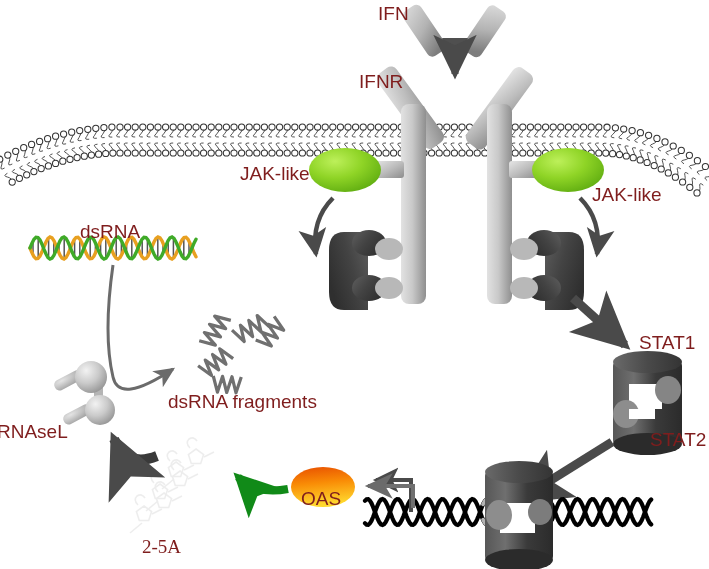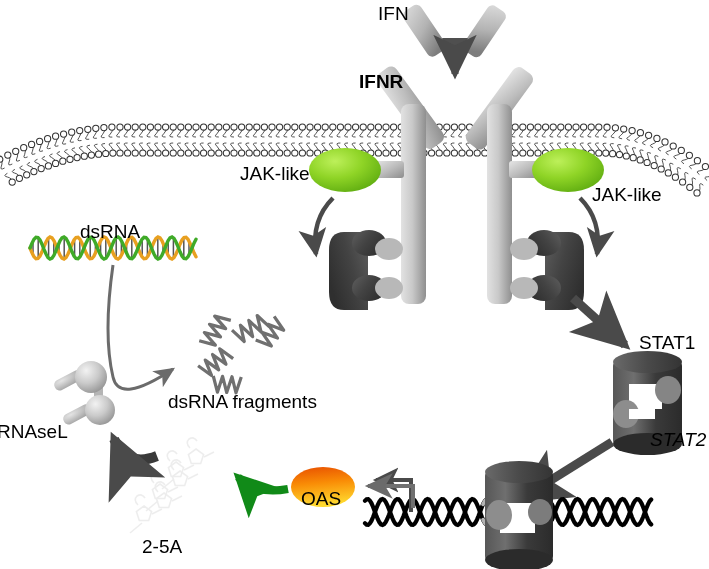--- a/index.html
+++ b/index.html
@@ -1,20 +1,20 @@
 <!DOCTYPE html>
 <html><head>
 <meta charset="utf-8">
 <style>
   html,body{margin:0;padding:0;background:#ffffff;}
   body{width:709px;height:569px;overflow:hidden;
        font-family:"Liberation Sans", sans-serif;}
   #stage{position:relative;width:709px;height:569px;background:#fff;}
   #stage svg{position:absolute;left:0;top:0;}
-  .lbl{position:absolute;color:#000000;font-family:"Liberation Sans",sans-serif;
+  .lbl{position:absolute;color:#7f1d1d;font-family:"Liberation Sans",sans-serif;
        font-size:19px;white-space:nowrap;line-height:1;}
 </style>
 </head>
 <body>
 
 <div id="stage">
 
 <svg width="709" height="569" viewBox="0 0 709 569" xmlns="http://www.w3.org/2000/svg">
   <defs>
     <linearGradient id="gRecV" x1="0" y1="0" x2="1" y2="0">
@@ -654,24 +654,24 @@
           <path d="M0.0,-8.0L4.9,8.0L9.7,-8.0L14.6,8.0L19.4,-8.0L24.3,8.0L29.1,-8.0L34.0,8.0" fill="none" stroke="#707070" stroke-width="3.2" stroke-linejoin="round" transform="translate(206,345) rotate(-58)"></path>
           <path d="M0.0,-8.0L4.9,8.0L9.7,-8.0L14.6,8.0L19.4,-8.0L24.3,8.0L29.1,-8.0L34.0,8.0" fill="none" stroke="#707070" stroke-width="3.2" stroke-linejoin="round" transform="translate(236,337) rotate(-30)"></path>
           <path d="M0.0,-8.0L5.0,8.0L10.0,-8.0L15.0,8.0L20.0,-8.0L25.0,8.0L30.0,-8.0" fill="none" stroke="#707070" stroke-width="3.2" stroke-linejoin="round" transform="translate(262,345) rotate(-52)"></path>
           <path d="M0.0,-8.0L4.6,8.0L9.1,-8.0L13.7,8.0L18.3,-8.0L22.9,8.0L27.4,-8.0L32.0,8.0" fill="none" stroke="#707070" stroke-width="3.2" stroke-linejoin="round" transform="translate(203,372) rotate(-38)"></path>
           <path d="M0.0,-8.0L4.7,8.0L9.3,-8.0L14.0,8.0L18.7,-8.0L23.3,8.0L28.0,-8.0" fill="none" stroke="#707070" stroke-width="3.2" stroke-linejoin="round" transform="translate(213,384) rotate(2)"></path>
         </g>
   </g>
 </svg>
 
 <div class="lbl" style="left:378px;top:4px;">IFN</div>
-<div class="lbl" style="left:359px;top:72px;font-weight:bold;">IFNR</div>
+<div class="lbl" style="left:359px;top:72px;">IFNR</div>
 <div class="lbl" style="left:240px;top:164px;">JAK-like</div>
 <div class="lbl" style="left:592px;top:185px;">JAK-like</div>
 <div class="lbl" style="left:639px;top:333px;">STAT1</div>
-<div class="lbl" style="left:650px;top:430px;font-style:italic;">STAT2</div>
+<div class="lbl" style="left:650px;top:430px;">STAT2</div>
 <div class="lbl" style="left:80px;top:222px;">dsRNA</div>
 <div class="lbl" style="left:168px;top:392px;text-align:center;">dsRNA fragments</div>
 <div class="lbl" style="left:-3px;top:422px;">RNAseL</div>
 <div class="lbl" style="left:301px;top:489px;">OAS</div>
-<div class="lbl" style="left:142px;top:537px;">2-5A</div>
+<div class="lbl" style="left:142px;top:537px;font-family:Liberation Serif, serif;">2-5A</div>
 
 </div>
 
 </body></html>

